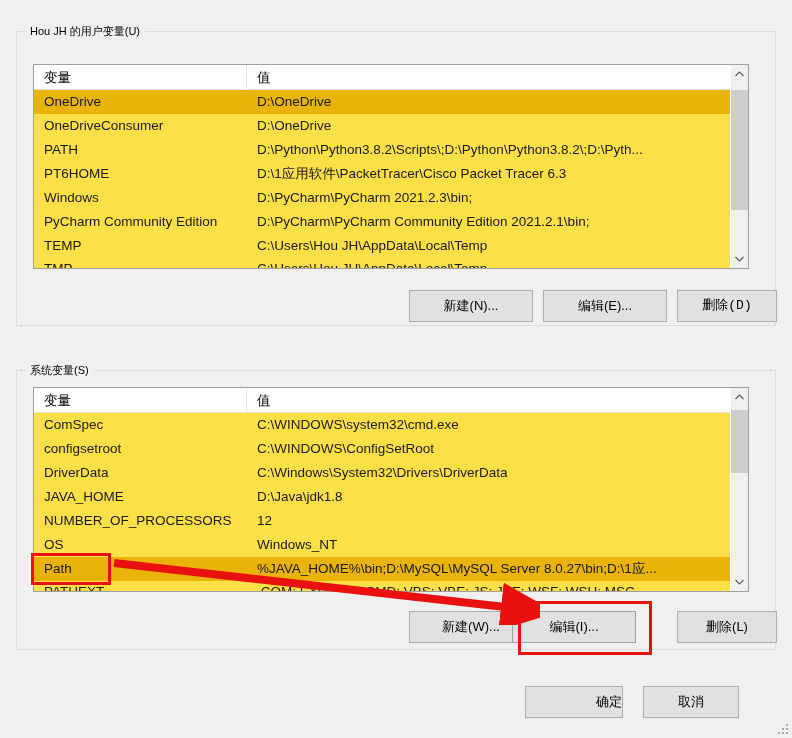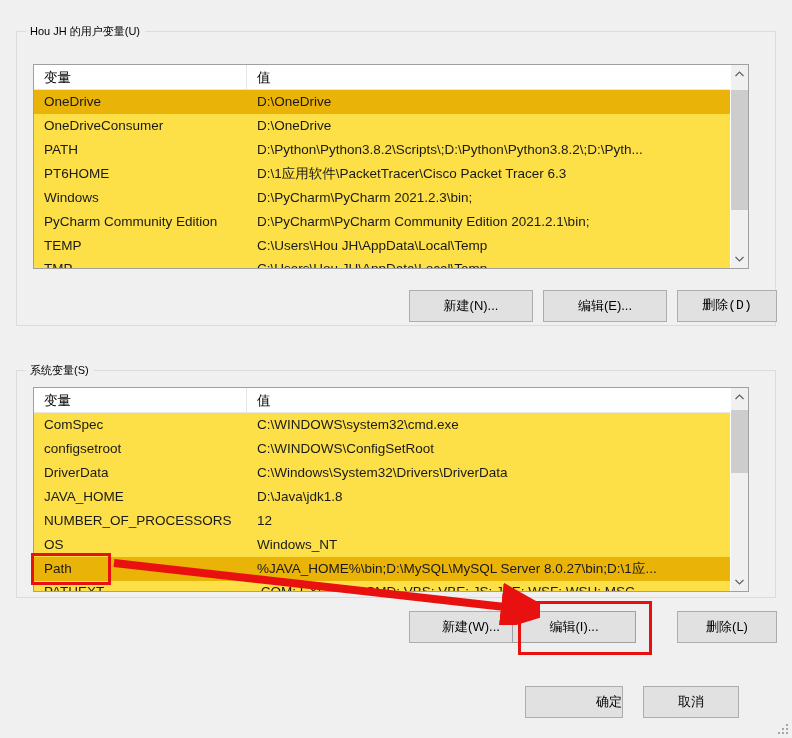--- a/index.html
+++ b/index.html
@@ -27,21 +27,21 @@
   }
 
   
   .groupbox {
     position: absolute;
     border: 1px solid #dcdcdc;
     box-sizing: border-box;
     background: transparent;
   }
   .group-user   { left: 16px;  top: 31px;  width: 760px; height: 295px; }
-  .group-system { left: 16px;  top: 370px; width: 760px; height: 228px; }
+  .group-system { left: 16px;  top: 370px; width: 760px; height: 280px; }
 
   .group-title {
     position: absolute;
     top: -10px;
     left: 9px;
     background: #f0f0f0;
     padding: 0 5px 0 4px;
     font-size: 11px;
     color: #000;
     white-space: nowrap;

